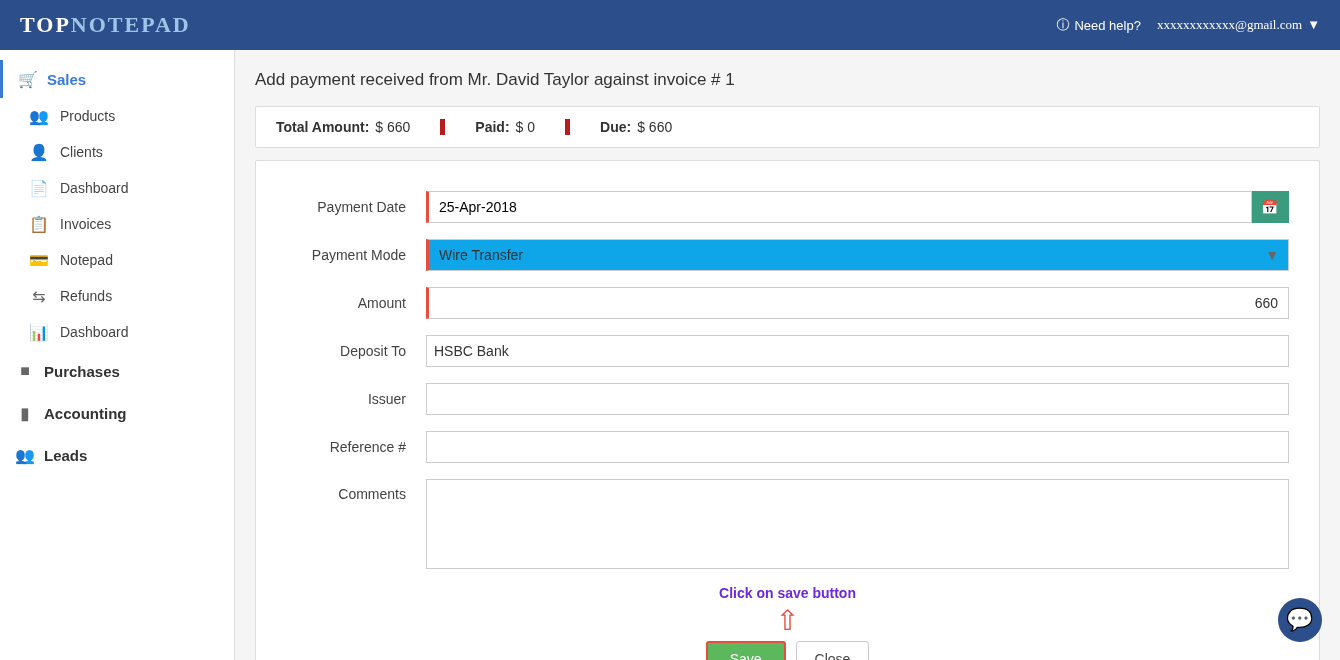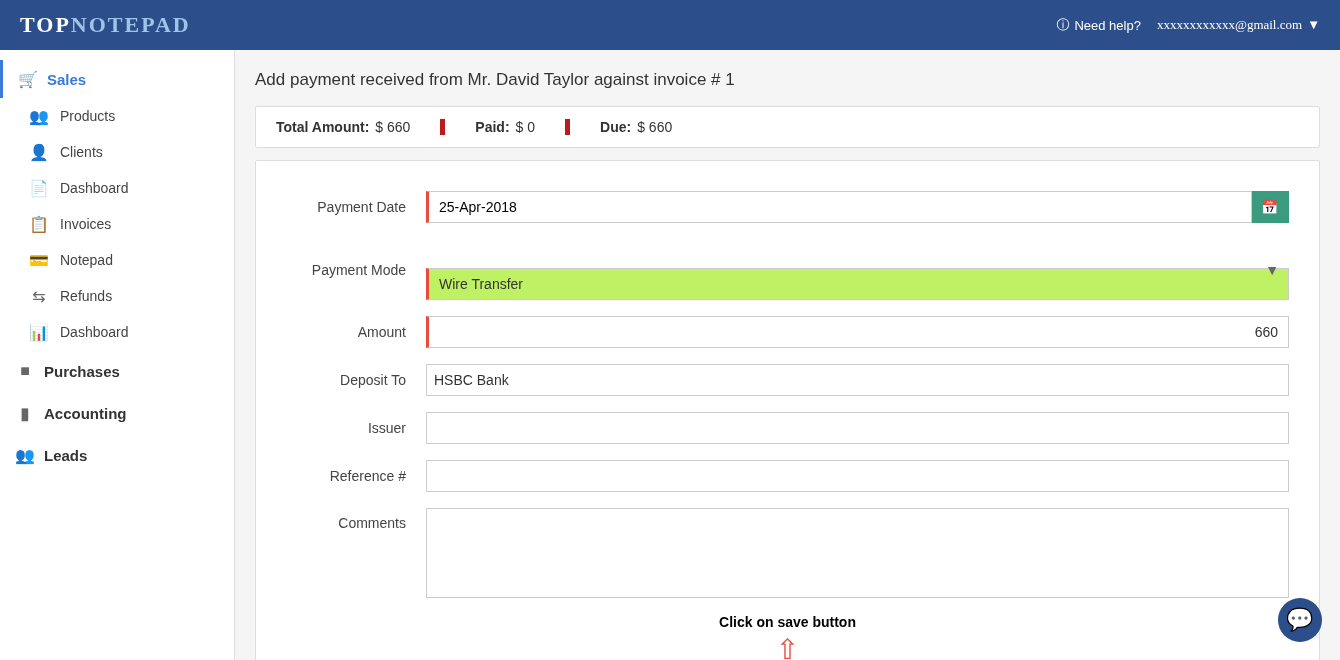--- a/index.html
+++ b/index.html
@@ -198,24 +198,23 @@
       display: flex;
     }
     .select-wrapper select {
       flex: 1;
       border: 1px solid #ccc;
       border-left: 3px solid #e74c3c;
       padding: 7px 10px;
       font-size: 14px;
       outline: none;
       appearance: none;
-      background: #bef264;
-      color: #333;
-      cursor: pointer;
-      margin-top: 29px;
+      background: #0ea5e9;
+      color: #333;
+      cursor: pointer;
     }
     .select-arrow {
       position: absolute;
       right: 10px;
       top: 50%;
       transform: translateY(-50%);
       pointer-events: none;
       color: #666;
     }
     .amount-input {
@@ -240,21 +239,21 @@
 
     
     .button-section {
       display: flex;
       flex-direction: column;
       align-items: center;
       margin-top: 10px;
       gap: 6px;
     }
     .click-hint {
-      color: #000000;
+      color: #6d28d9;
       font-weight: bold;
       font-size: 14px;
     }
     .arrow-up {
       color: #e74c3c;
       font-size: 28px;
       line-height: 1;
     }
     .btn-row {
       display: flex;

